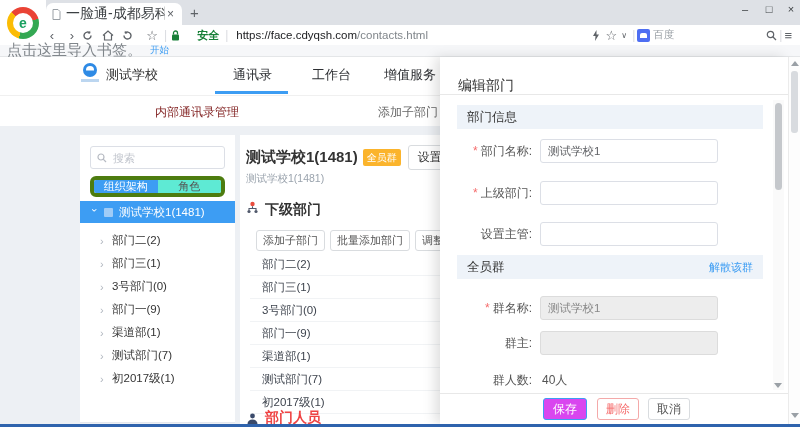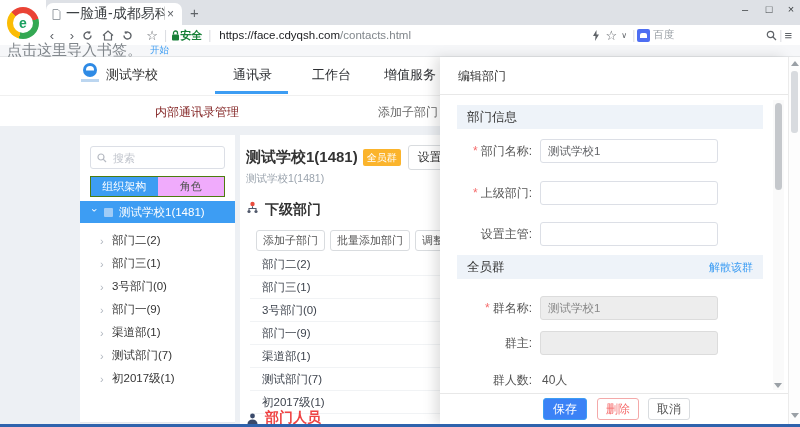--- a/index.html
+++ b/index.html
@@ -17,21 +17,21 @@
     display:flex;align-items:center;justify-content:center;font-weight:bold;color:#18a05f;font-size:14px}
   .tab{left:46px;top:3px;width:136px;height:22px;background:#fff;border-radius:7px 7px 0 0;display:flex;align-items:center;padding:0 6px;box-sizing:border-box}
   .tab-title{font-size:14px;color:#3c4043;white-space:nowrap;overflow:hidden;flex:1;margin-left:5px}
   .tab-close{font-size:12px;color:#5f6368;cursor:pointer;padding:0 2px}
   .newtab{left:190px;top:4px;font-size:15px;color:#5f6368}
   .winctl{top:1px;font-size:11px;color:#3c4043;width:18px;text-align:center;height:16px;line-height:16px}
 
   .addressbar{left:0;top:25px;width:800px;height:20px;background:#fff}
   .navico{font-size:13px;color:#5f6368;width:20px;text-align:center}
   .sep{color:#dadce0;font-size:12px;margin:0 2px}
-  .secure{color:#188038;font-size:11px;font-weight:bold;margin-left:0}
+  .secure{color:#188038;font-size:11px;font-weight:bold;margin-left:17px}
   .url{font-size:11.5px;color:#202124;margin-left:6px}
   .url .path{color:#80868b}
   .baidu-box{width:13px;height:13px;background:#4e6ef2;border-radius:2px;display:inline-flex;align-items:center;justify-content:center}
   .baidu-box span{width:7px;height:5px;background:#fff;border-radius:2px 2px 0 0;display:block}
   .baidu-label{font-size:10.5px;color:#9aa0a6;margin-left:3px}
 
   .bookmarks{left:0;top:45px;width:800px;height:12px;background:#f6f7f9;border-bottom:1px solid #e4e6e8;
     display:flex;align-items:center;padding-left:7px;box-sizing:border-box}
   .bm-hint{font-size:15px;color:#80868b}
   .bm-start{font-size:9.5px;color:#3d9df3;margin-left:8px}
@@ -45,24 +45,24 @@
   .nav-tab{top:66px;font-size:13px;color:#2d2f33}
   .nav-underline{left:215px;top:91px;width:73px;height:3px;background:#3d9df3}
   .subnav{left:0;top:95px;width:800px;height:30px;background:#fff;border-top:1px solid #f0f0f0}
   .subnav-item{top:104px;font-size:12px}
 
   
   .sidebar{left:80px;top:135px;width:155px;height:288px;background:#fff;border-bottom:1px solid #e4e7ed;box-sizing:border-box}
   .search-box{position:absolute;left:10px;top:11px;width:135px;height:23px;border:1px solid #dcdfe6;border-radius:3px;box-sizing:border-box;display:flex;align-items:center}
   .search-box input{border:0;outline:0;width:100px;font-size:11px;color:#606266;font-family:inherit}
   .search-box input::placeholder{color:#c0c4cc}
-  .seg{position:absolute;left:10px;top:41px;width:135px;height:21px;display:flex;border:1px solid #4d7c0f;border-radius:0;box-sizing:border-box;overflow:hidden}
+  .seg{position:absolute;left:10px;top:41px;width:135px;height:21px;display:flex;border:4px solid #4d7c0f;border-radius:6px;box-sizing:border-box;overflow:hidden}
   .seg div{flex:1;display:flex;align-items:center;justify-content:center;font-size:11px}
   .seg .on{background:#3d9df3;color:#fff}
-  .seg .off{background:#f0abfc;color:#555}
+  .seg .off{background:#5eead4;color:#555}
   .tree-root{position:absolute;left:0;top:66px;width:155px;height:22px;background:#3d9df3;color:#fff;display:flex;align-items:center}
   .tree-root .chev{margin-left:10px;font-size:10px;transform:rotate(90deg);width:8px}
   .tree-root .bld{width:9px;height:9px;margin-left:6px;background:#9fccf7;border-radius:1px}
   .tree-root .lbl{font-size:11.5px;margin-left:6px}
   .tree-list{position:absolute;left:0;top:94px;width:155px}
   .tree-item{height:23px;display:flex;align-items:center}
   .tree-item .chev{margin-left:20px;color:#b0b6bf;font-size:11px;width:8px}
   .tree-item .lbl{font-size:11.5px;color:#333;margin-left:4px}
 
   
@@ -76,34 +76,34 @@
   .sec-head .txt{font-size:14px;font-weight:600;color:#333;margin-left:6px}
   .mini-btns{position:absolute;left:16px;top:95px;display:flex;gap:5px}
   .mini-btns button{border:1px solid #d9dcdf;border-radius:3px;background:#fff;font-size:11px;color:#555;padding:2px 6px;font-family:inherit}
   .dept-list{position:absolute;left:10px;top:118px;width:538px}
   .dept-row{height:22px;line-height:22px;padding-left:12px;font-size:11.5px;color:#3d434d;border-bottom:1px solid #f1f3f5}
   .bottom-sec{position:absolute;left:6px;top:274px;display:flex;align-items:center}
   .bottom-sec .txt{font-size:14px;font-weight:600;color:#ef4444;margin-left:6px}
 
   
   .drawer{left:440px;top:57px;width:348px;height:367px;background:#fff;box-shadow:-5px 0 12px rgba(0,0,0,.13)}
-  .drawer-title{position:absolute;left:18px;top:11px;font-size:12px;color:#333}
+  .drawer-title{position:absolute;left:18px;top:20px;font-size:14px;color:#333}
   .drawer-hr{position:absolute;left:0;top:37px;width:348px;height:1px;background:#e8e8e8}
   .bar{position:absolute;left:17px;width:306px;height:24px;background:#eef3f9;display:flex;align-items:center;padding:0 10px;box-sizing:border-box}
   .bar .t{font-size:12.5px;color:#333}
   .bar .link{margin-left:auto;font-size:11px;color:#3d9df3}
   .frow{position:absolute;left:17px;width:306px;height:24px;display:flex;align-items:center}
   .flabel{width:75px;text-align:right;font-size:12px;color:#555;display:flex;justify-content:flex-end;align-items:center}
   .req{color:#f56c6c;margin-right:3px;font-size:12px}
   .finput{margin-left:8px;width:162px;height:22px;border:1px solid #dcdfe6;border-radius:3px;font-size:11.5px;color:#606266;padding:0 7px;font-family:inherit;background:#fff}
   .finput.dis{background:#ededed;border-color:#dcdcdc;color:#888}
   .fstatic{margin-left:10px;font-size:12px;color:#555}
   .drawer-foot-hr{position:absolute;left:0;top:336px;width:348px;height:1px;background:#e8e8e8}
   .foot-btn{position:absolute;top:341px;height:22px;border-radius:3px;font-size:12px;font-family:inherit;box-sizing:border-box}
-  .b-save{left:103px;width:44px;background:#3b82f6;border:1px solid #3d9df3;color:#fff}
+  .b-save{left:103px;width:44px;background:#d946ef;border:1px solid #3d9df3;color:#fff}
   .b-del{left:157px;width:42px;background:#fff;border:1px solid #f4a9a9;color:#f56c6c}
   .b-cancel{left:208px;width:42px;background:#fff;border:1px solid #d9dcdf;color:#555}
 
   
   .inner-sb{position:absolute;left:333px;top:43px;width:11px;height:290px;background:#fafafa}
   .inner-thumb{position:absolute;left:2px;top:3px;width:7px;height:87px;background:#c5c8cc;border-radius:4px}
   .arrow{width:0;height:0;position:absolute}
   .arr-down{border-left:4px solid transparent;border-right:4px solid transparent;border-top:5px solid #9aa0a6}
   .arr-up{border-left:4px solid transparent;border-right:4px solid transparent;border-bottom:5px solid #9aa0a6}
   .browser-sb{left:788px;top:57px;width:12px;height:367px;background:#fdfdfd;border-left:1px solid #ebebeb;box-sizing:border-box}

